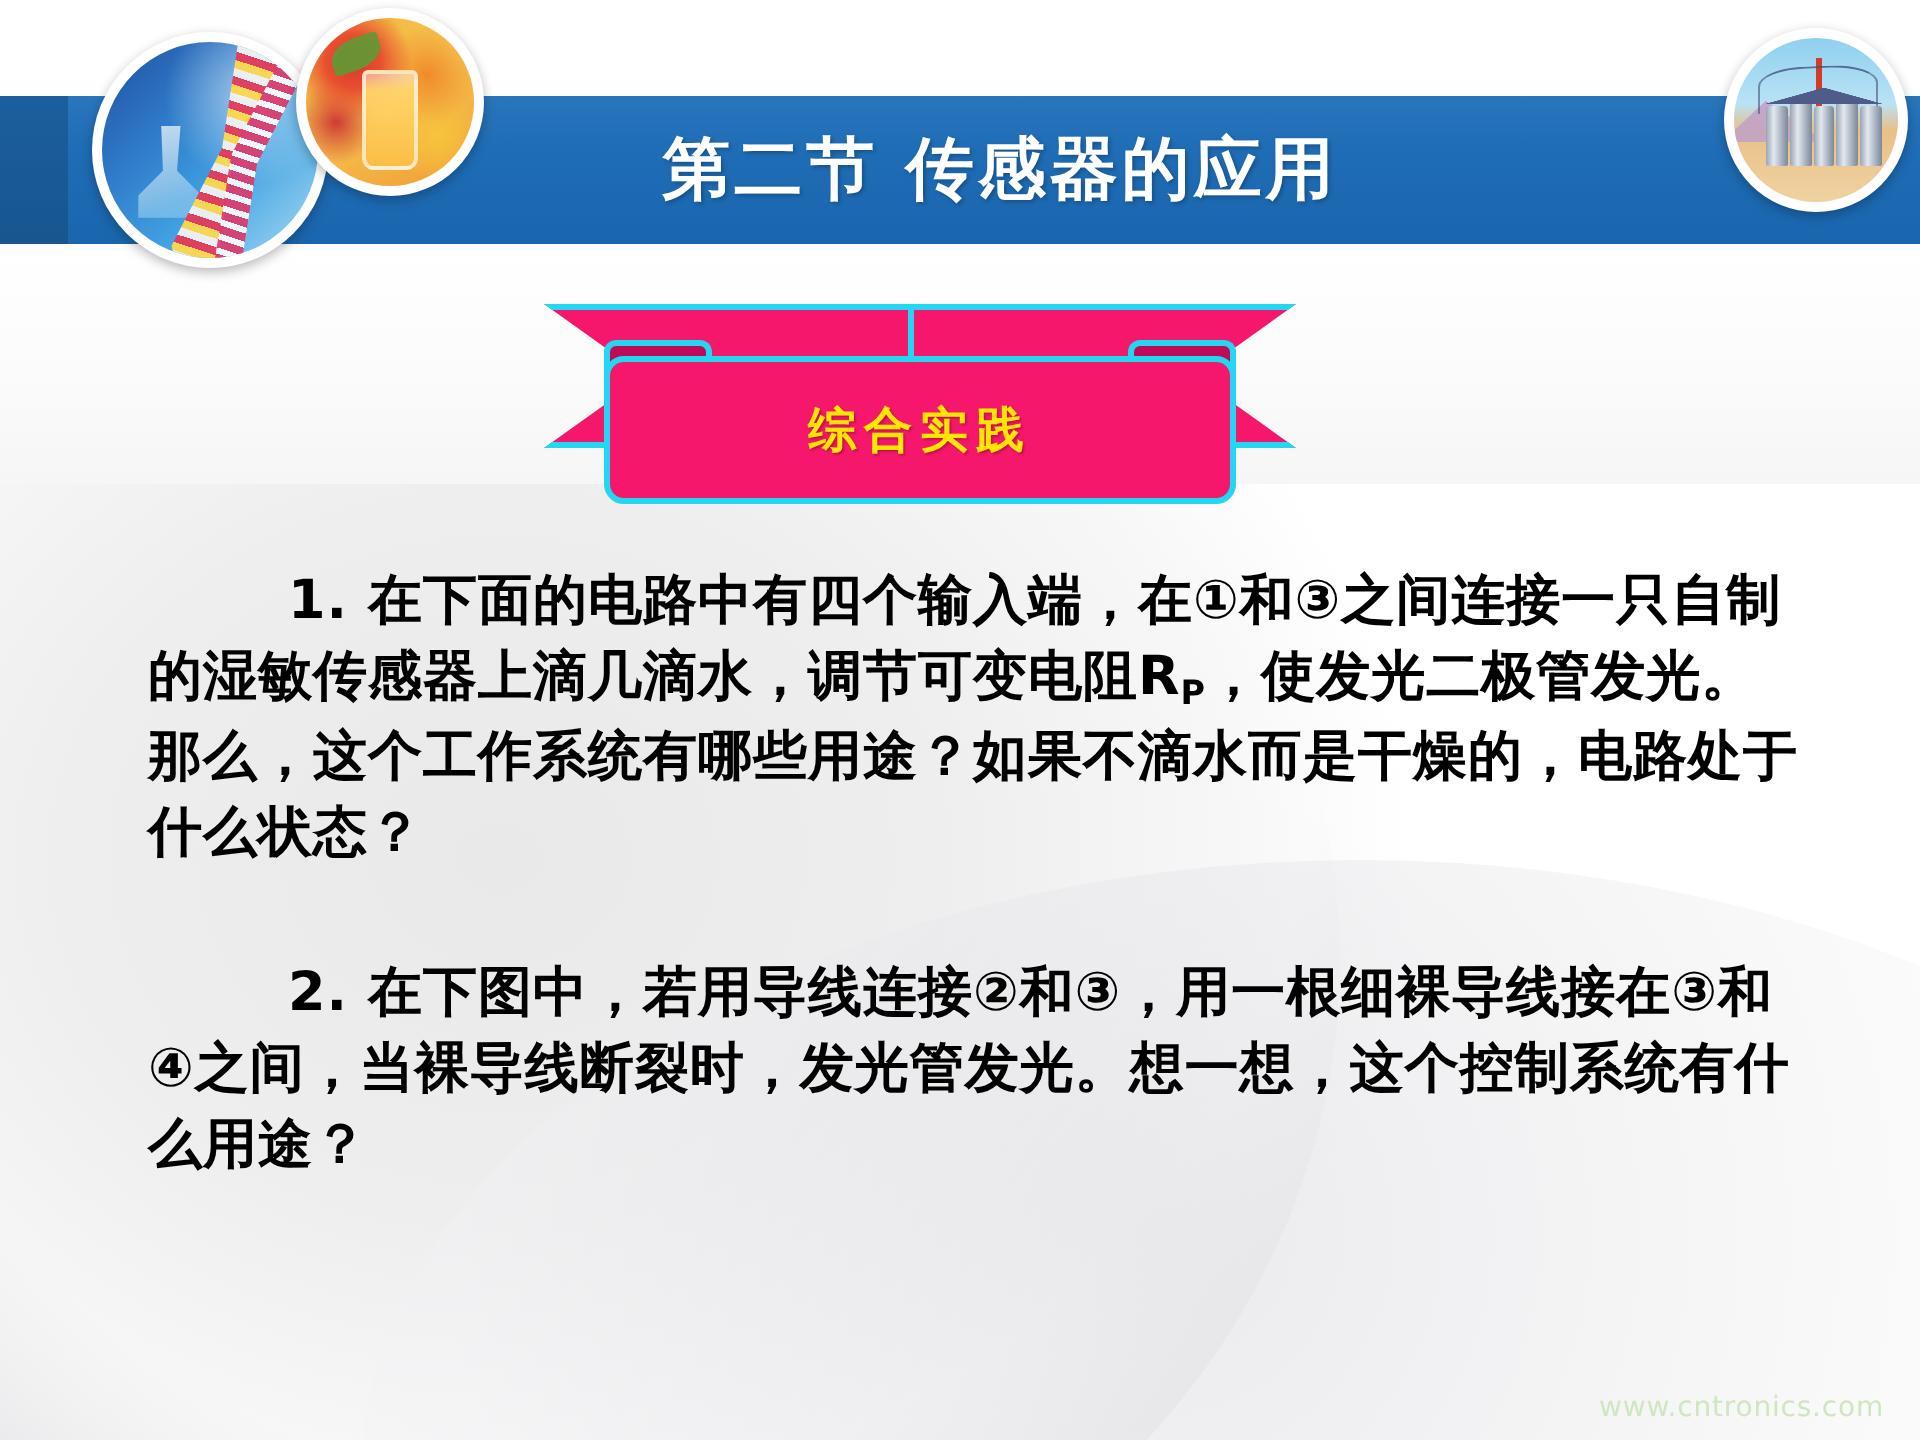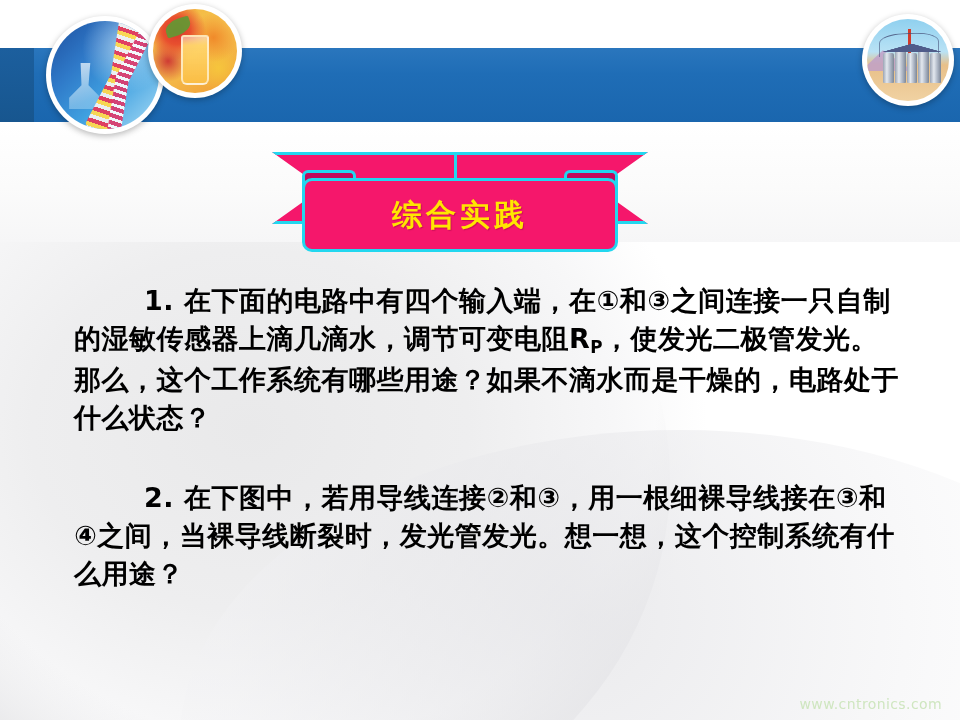--- a/index.html
+++ b/index.html
@@ -285,21 +285,21 @@
     background: #f5176b;
     border: 3px solid #22d7ef;
     border-radius: 10px;
     box-sizing: border-box;
     display: flex;
     align-items: center;
     justify-content: center;
   }
   .ribbon-label {
     color: #ffe600;
-    font-size: 30px;
+    font-size: 24px;
     font-weight: bold;
     letter-spacing: 4px;
     text-shadow: 1px 1px 1px rgba(120,0,50,.35);
   }
 
   
   .body-text {
     position: absolute;
     left: 74px;
     top: 282px;
@@ -335,20 +335,21 @@
 
 <div id="slide">
 
   <div class="bg-base"></div>
   <div class="bg-swoosh"></div>
   <div class="bg-swoosh2"></div>
   <div class="bg-topwhite"></div>
 
   <div class="header-band"></div>
   <div class="header-band-edge"></div>
+  <div class="header-title">第二节  传感器的应用</div>
 
   <div class="badge badge-dna">
     <div class="badge-inner">
       <div class="dna-scope"></div>
       <div class="dna-strand"></div>
       <div class="dna-strand2"></div>
     </div>
   </div>
 
   <div class="badge badge-fruit">

